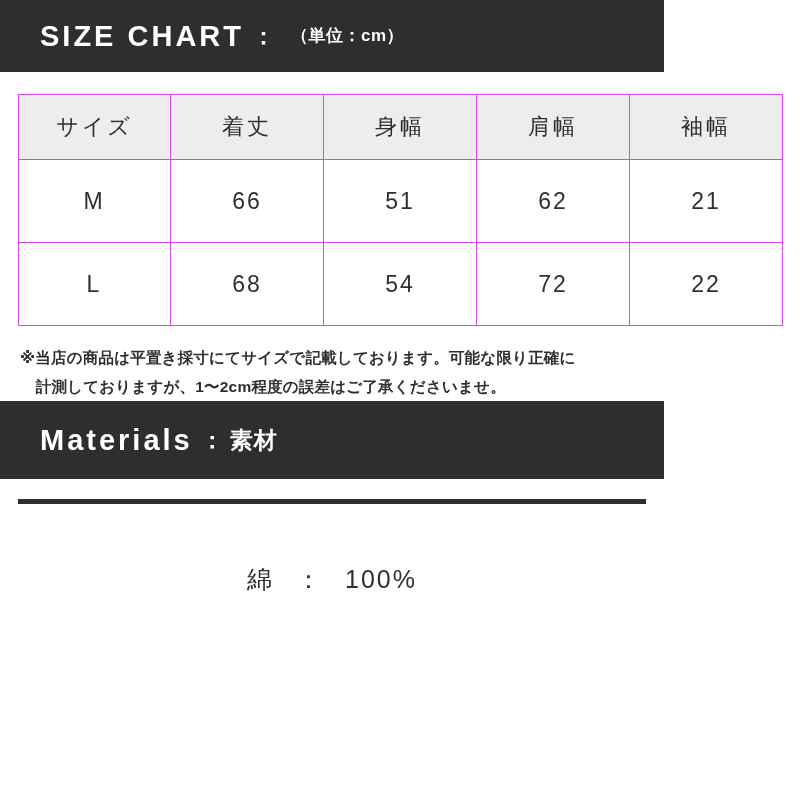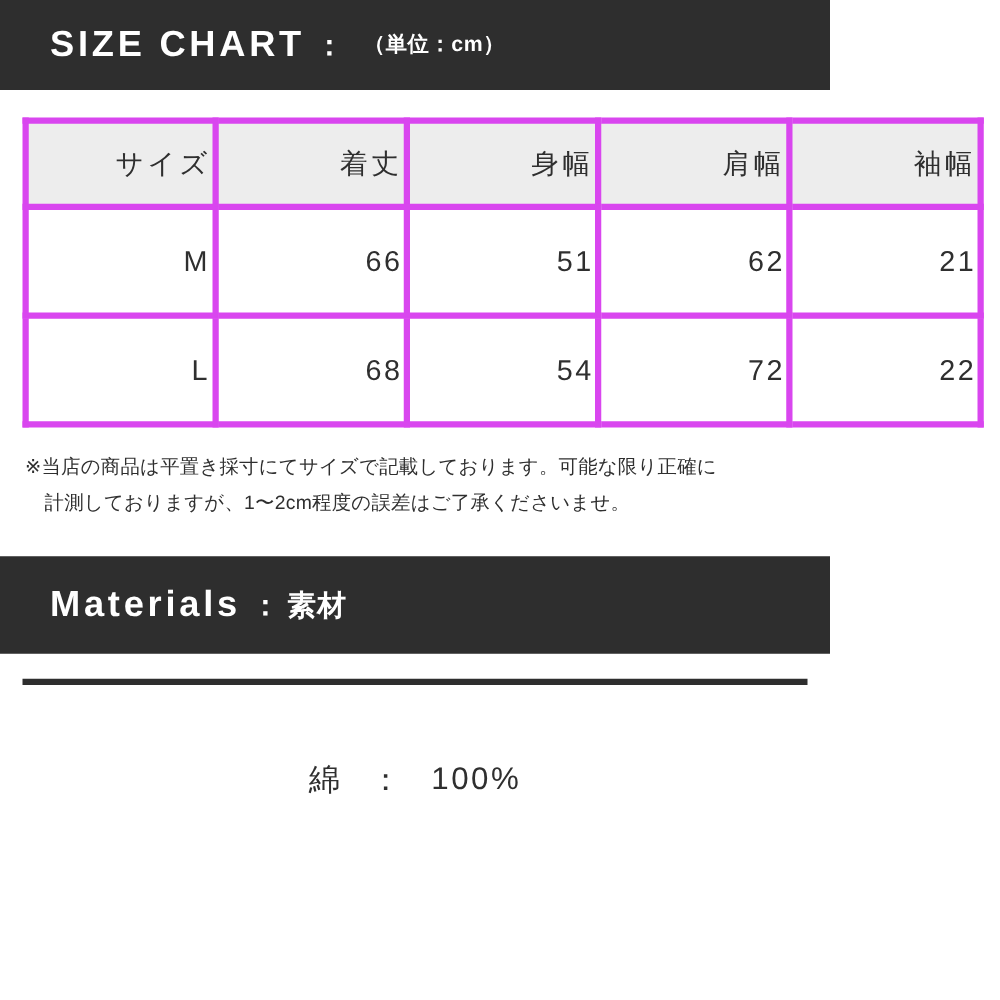--- a/index.html
+++ b/index.html
@@ -66,22 +66,22 @@
     padding: 22px 18px 0 18px;
     box-sizing: border-box;
   }
   table.size-chart {
     width: 764px;
     border-collapse: collapse;
     table-layout: fixed;
   }
   table.size-chart th,
   table.size-chart td {
-    border: 5px solid #d946ef;
-    text-align: right;
+    border: 1px solid #d946ef;
+    text-align: center;
     font-weight: normal;
     color: #333333;
   }
   table.size-chart thead th {
     background: #ededed;
     height: 62px;
     font-size: 22px;
     letter-spacing: 3px;
     color: #2f2f2f;
   }
@@ -101,21 +101,21 @@
 
   
   .note {
     padding: 18px 20px 0 20px;
     font-size: 15.5px;
     line-height: 1.85;
     color: #2f2f2f;
     letter-spacing: 0.2px;
     box-sizing: border-box;
   }
-  .note-line { display: block; }
+  .note-line { display: block; font-weight: bold; }
 
   
   .materials-body {
     position: relative;
     height: 210px;
     box-sizing: border-box;
   }
   .rule {
     height: 5px;
     background: #2e2e2e;
@@ -181,21 +181,21 @@
         </tr>
       </tbody>
     </table>
   </div>
 
   <div class="note">
     <span class="note-line">※当店の商品は平置き採寸にてサイズで記載しております。可能な限り正確に</span>
     <span class="note-line">　計測しておりますが、1〜2cm程度の誤差はご了承くださいませ。</span>
   </div>
 
-  <div class="band band-materials" style="margin-top:28px;">
+  <div class="band band-materials" style="">
     <span class="band-title-en">Materials</span>
     <span class="band-colon">：</span>
     <span class="band-title-jp">素材</span>
   </div>
 
   <div class="materials-body">
     <div class="rule rule-top"></div>
     <div class="material-row">
       <span class="material-name">綿</span>
       <span class="material-sep">：</span>

